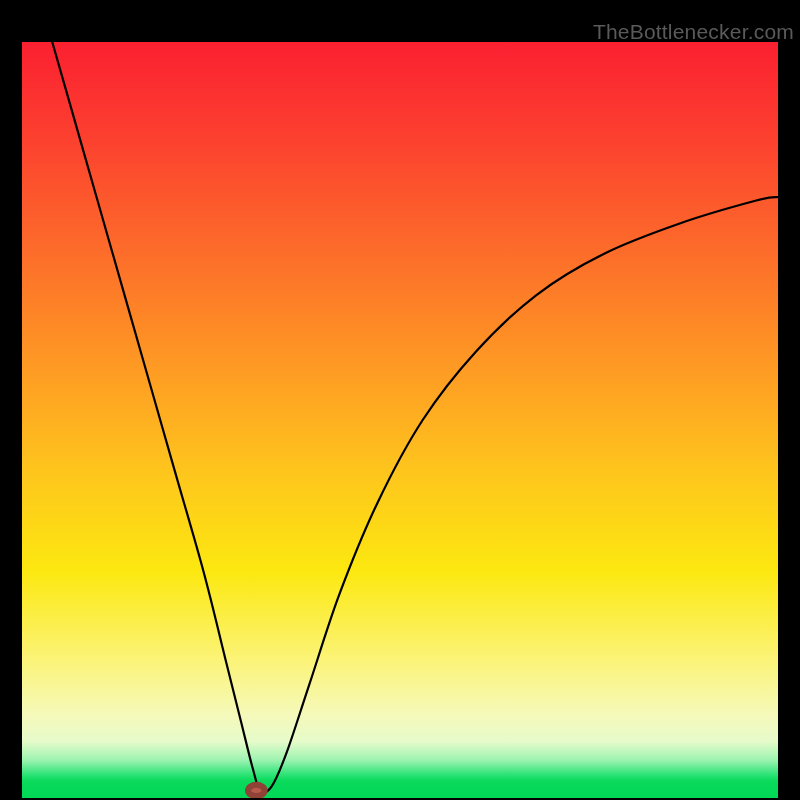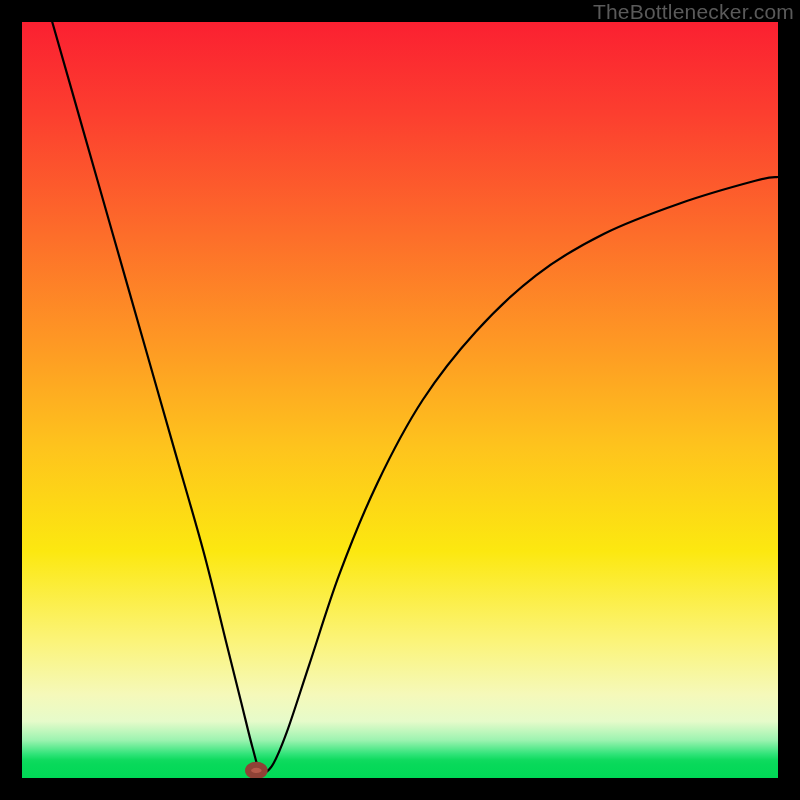--- a/index.html
+++ b/index.html
@@ -9,20 +9,21 @@
     height: 800px;
     background: #000;
     font-family: Arial, Helvetica, sans-serif;
     overflow: hidden;
   }
   .stage {
     position: relative;
     width: 800px;
     height: 651px;
     background: #000;
+    margin-top: 20px;
   }
   .plot-area {
     position: absolute;
     left: 22px;
     top: 22px;
     width: 756px;
     height: 756px;
     
     background: linear-gradient(
       to bottom,

